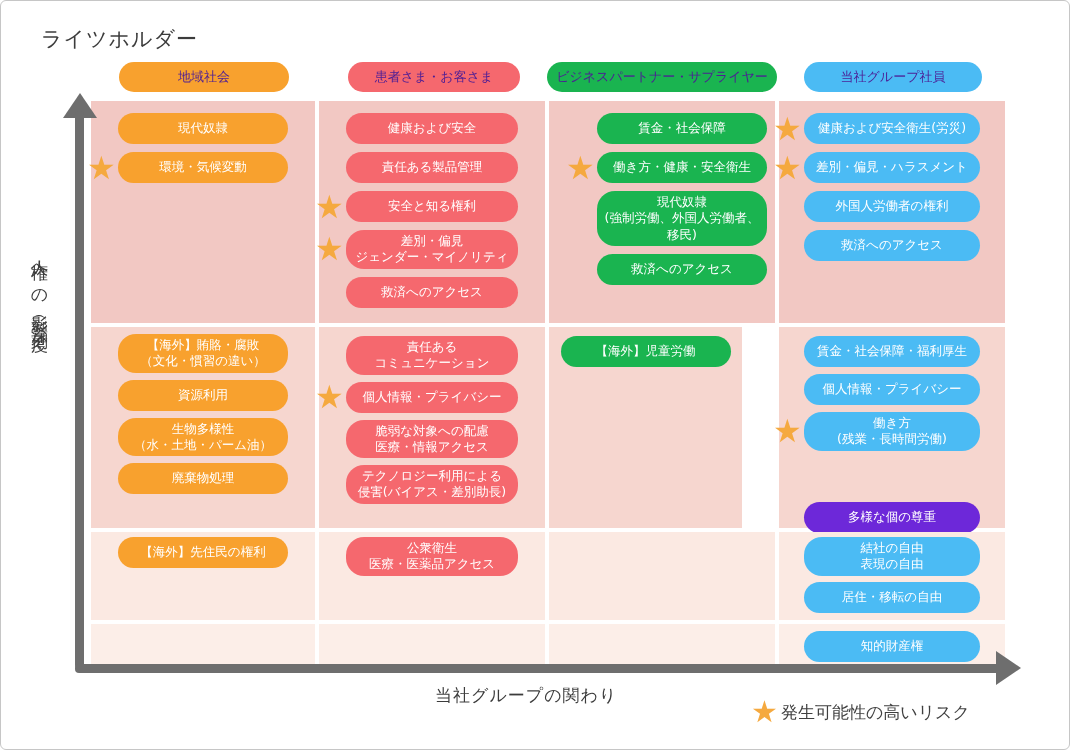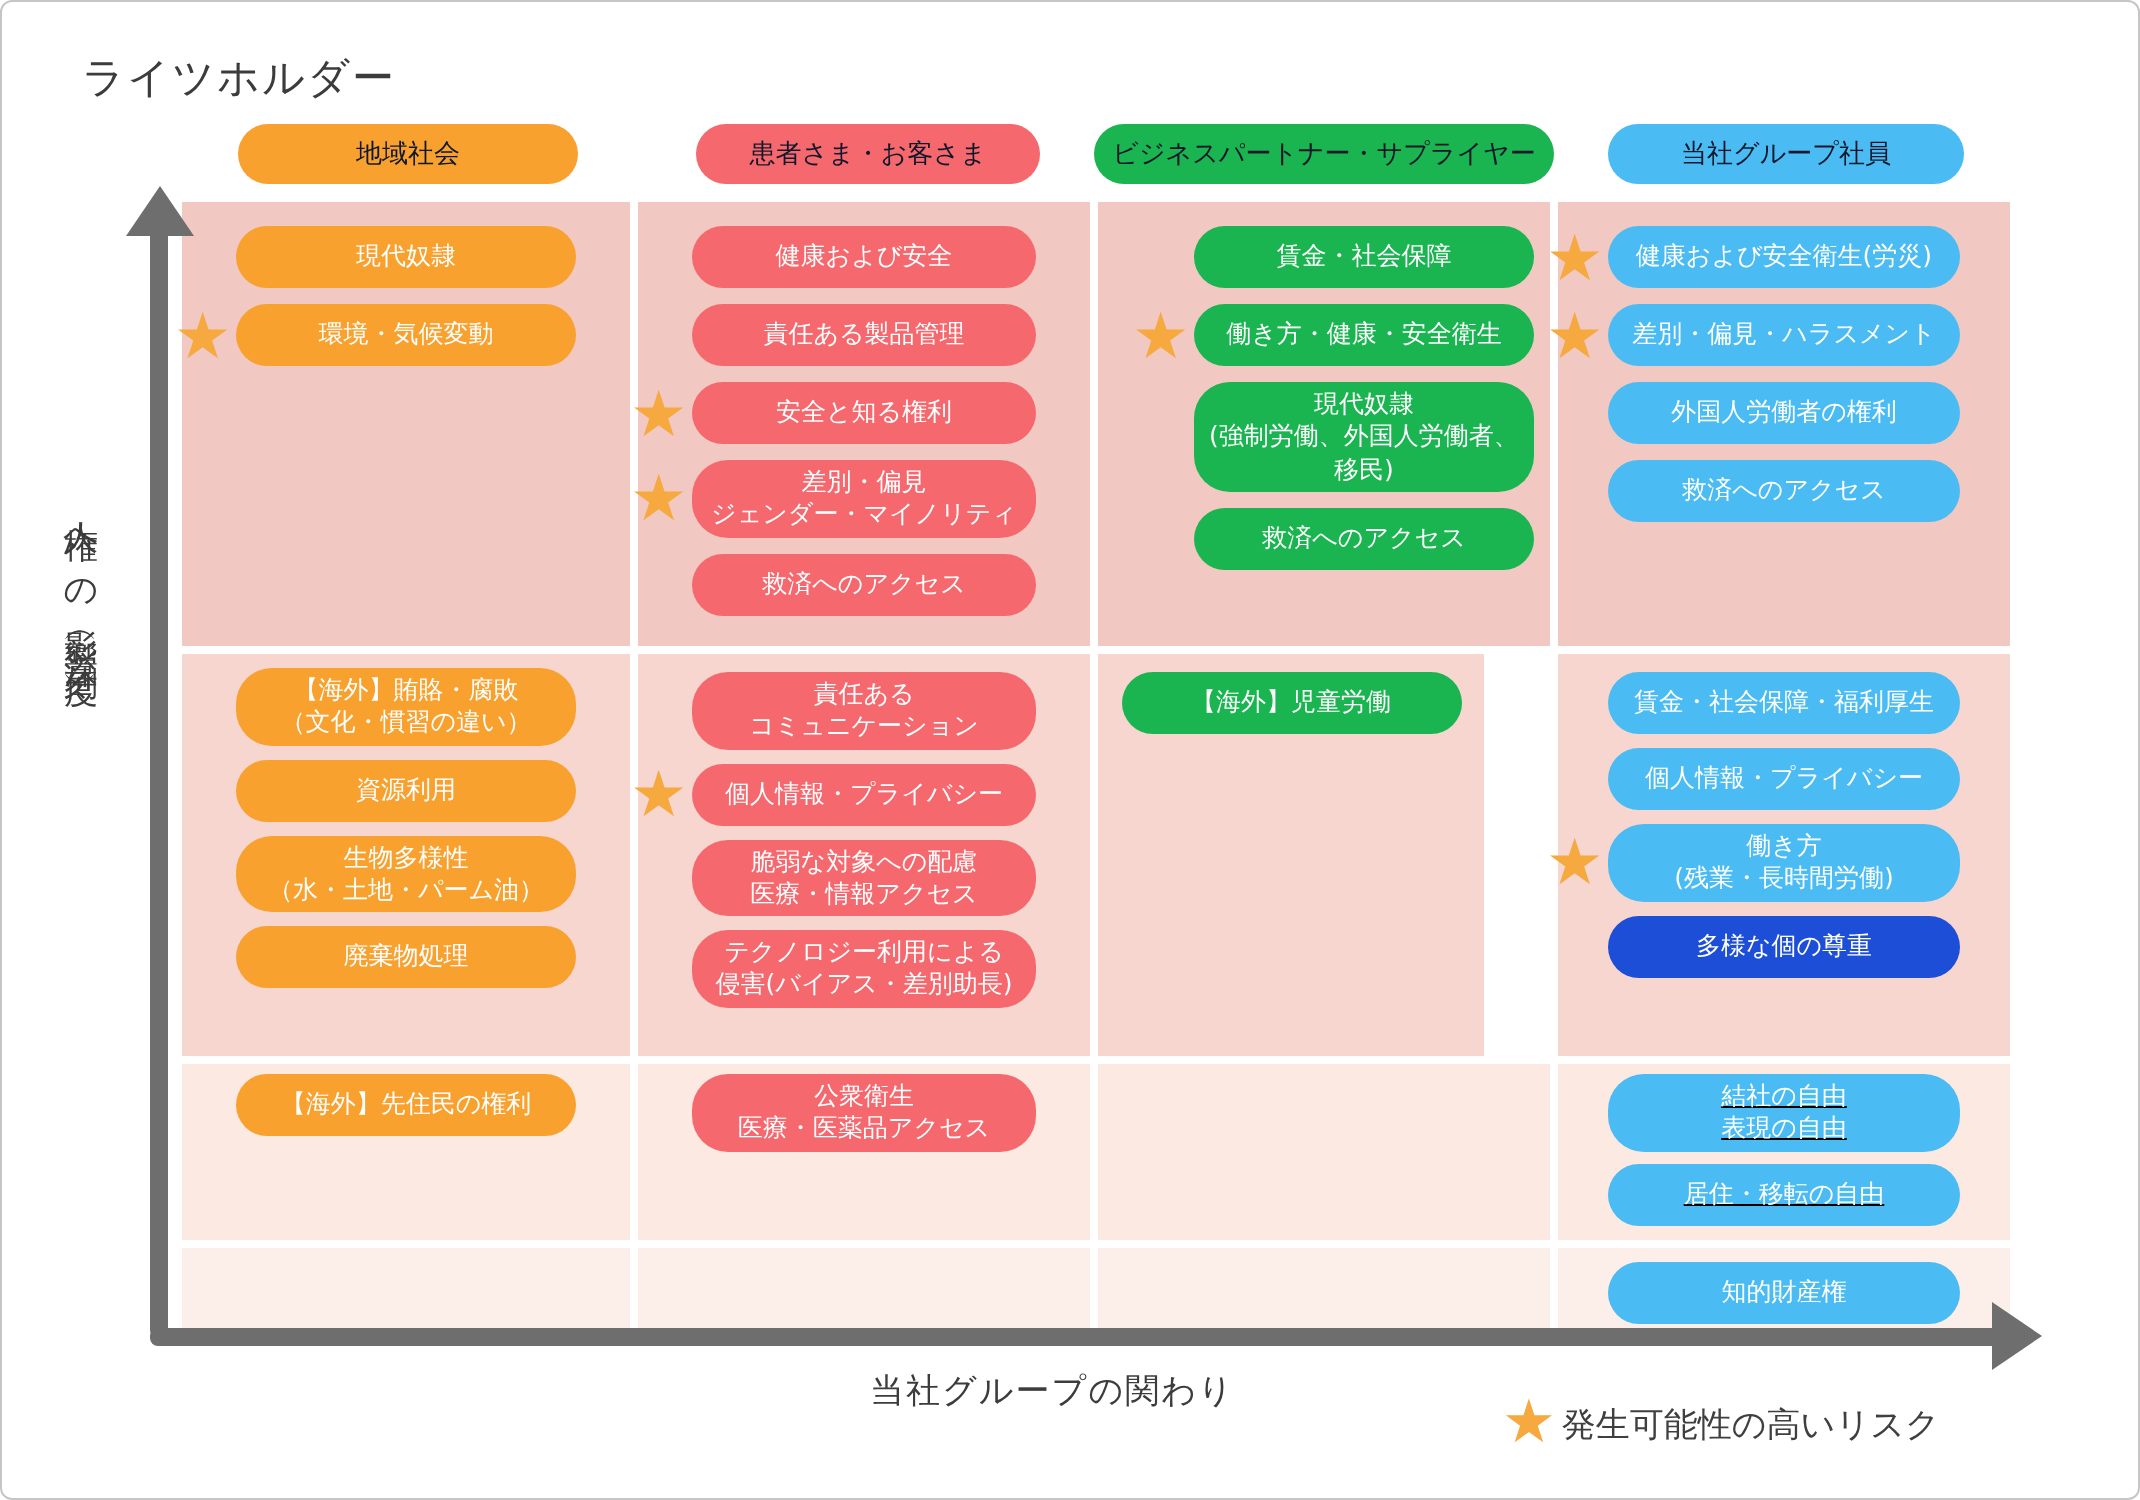--- a/index.html
+++ b/index.html
@@ -4,21 +4,21 @@
 <style>
   html,body{margin:0;padding:0;background:#fff;font-family:"DejaVu Sans","Liberation Sans",sans-serif;}
   .canvas{position:relative;width:1068px;height:748px;border:1px solid #C6C6C6;border-radius:6px;background:#fff;overflow:hidden;}
   .title{position:absolute;left:40px;top:24px;font-size:21px;color:#3C3C3C;letter-spacing:1px;}
   .y-axis-label{position:absolute;left:28px;top:246px;writing-mode:vertical-rl;font-size:17px;letter-spacing:4px;color:#3C3C3C;}
   .axis-vline{position:absolute;left:74px;top:110px;width:9px;height:558px;background:#6E6E6E;border-radius:4px;z-index:3;}
   .axis-varrow{position:absolute;left:62px;top:92px;width:0;height:0;border-left:17px solid transparent;border-right:17px solid transparent;border-bottom:25px solid #6E6E6E;z-index:3;}
   .axis-hline{position:absolute;left:74px;top:663px;width:926px;height:9px;background:#6E6E6E;border-radius:4px;z-index:3;}
   .axis-harrow{position:absolute;left:995px;top:650px;width:0;height:0;border-top:17px solid transparent;border-bottom:17px solid transparent;border-left:25px solid #6E6E6E;z-index:3;}
   .x-axis-label{position:absolute;left:434px;top:683px;font-size:17px;color:#3C3C3C;letter-spacing:1px;}
-  .header-pill{position:absolute;top:61px;height:30px;border-radius:16px;color:#0f172a;font-size:13px;display:flex;align-items:center;justify-content:center;z-index:2;}
+  .header-pill{position:absolute;top:61px;height:30px;border-radius:16px;color:#4c1d95;font-size:13px;display:flex;align-items:center;justify-content:center;z-index:2;}
   .cell{position:absolute;display:flex;flex-direction:column;align-items:center;box-sizing:border-box;z-index:1;}
   .pill{position:relative;border-radius:18px;color:#fff;font-size:12.5px;line-height:1.3;display:flex;align-items:center;justify-content:center;text-align:center;min-height:31px;padding:3px 6px;box-sizing:border-box;flex:0 0 auto;}
   .pill-label{white-space:pre-line;}
   .pill-star{position:absolute;left:-31px;top:50%;transform:translateY(-50%);font-size:32px;line-height:1;z-index:2;}
   .legend{position:absolute;left:750px;top:696px;display:flex;align-items:center;gap:3px;font-size:17px;color:#3F3F3F;}
   .legend-star{font-size:30px;line-height:1;}
 </style>
 </head>
 <body>
 
@@ -158,25 +158,25 @@
           <span class="pill-label">賃金・社会保障・福利厚生</span>
         </div>
         <div class="pill" style="background: rgb(75, 187, 244); min-width: 176px;">
           <span class="pill-label">個人情報・プライバシー</span>
         </div>
         <div class="pill" style="background: rgb(75, 187, 244); min-width: 176px;">
           <span class="pill-label">働き方
 (残業・長時間労働)</span>
           <span class="pill-star" style="color: rgb(245, 169, 63);">★</span>
         </div>
-        <div class="pill" style="background: #1d4ed8; min-width: 176px;">
+        <div class="pill" style="background: #6d28d9; min-width: 176px; margin-top: 44px;">
           <span class="pill-label">多様な個の尊重</span>
         </div>
       </div>
-      <div class="cell" style="left: 778px; width: 226px; top: 531px; height: 88px; padding-top: 5px; gap: 6px; background: rgb(251, 233, 226); text-decoration: underline;">
+      <div class="cell" style="left: 778px; width: 226px; top: 531px; height: 88px; padding-top: 5px; gap: 6px; background: rgb(251, 233, 226);">
         <div class="pill" style="background: rgb(75, 187, 244); min-width: 176px;">
           <span class="pill-label">結社の自由
 表現の自由</span>
         </div>
         <div class="pill" style="background: rgb(75, 187, 244); min-width: 176px;">
           <span class="pill-label">居住・移転の自由</span>
         </div>
       </div>
       <div class="cell" style="left: 778px; width: 226px; top: 623px; height: 45px; padding-top: 7px; gap: 6px; background: rgb(252, 238, 232);">
         <div class="pill" style="background: rgb(75, 187, 244); min-width: 176px;">

